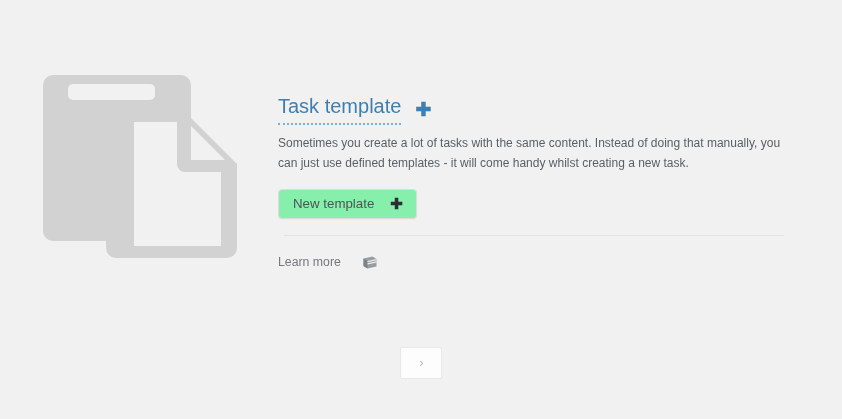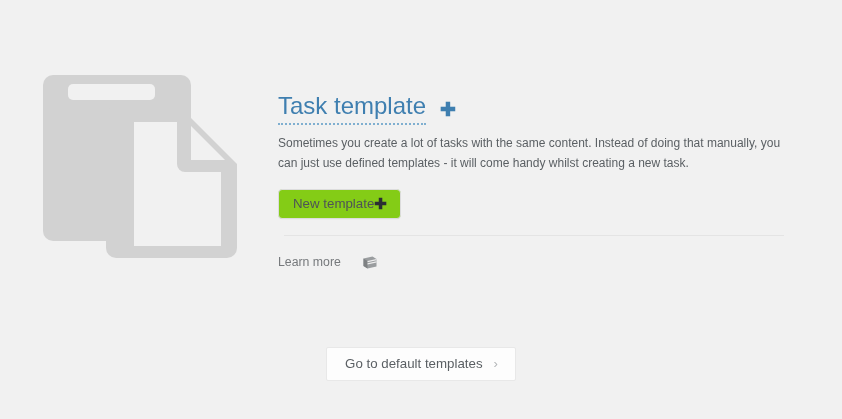--- a/index.html
+++ b/index.html
@@ -48,21 +48,21 @@
     width: 512px;
   }
 
   .title-row {
     display: flex;
     align-items: flex-end;
     gap: 14px;
     margin: 0 0 4px 0;
   }
   .page-title {
-    font-size: 24px;
+    font-size: 20px;
     font-weight: normal;
     color: #3f7fb0;
     margin: 0;
     line-height: 28px;
     padding-bottom: 3px;
     border-bottom: 2px dotted #7fafd0;
     display: inline-block;
   }
   .title-plus {
     color: #3f7fb0;
@@ -78,22 +78,22 @@
     line-height: 19.5px;
     color: #5a5f63;
     margin: 9px 0 0 0;
     max-width: 506px;
   }
 
   .new-template-btn {
     margin-top: 16px;
     display: inline-flex;
     align-items: center;
-    gap: 0;
-    background: #84cc16;
+    gap: 16px;
+    background: #86efac;
     border: 1px solid #dcdcdc;
     border-radius: 4px;
     padding: 6px 13px 7px 14px;
     font-size: 13.3px;
     color: #4e5357;
     font-family: "Liberation Sans", sans-serif;
     cursor: pointer;
     box-shadow: 0 1px 0 rgba(0,0,0,0.02);
   }
   .new-template-btn .plus {
@@ -202,18 +202,17 @@
           <path d="M4.5 5 L13.5 3 L13.5 4.3 L4.5 6.3 Z" fill="#eeeeee"></path>
           <path d="M4.5 7.2 L13.5 5.2 L13.5 6.5 L4.5 8.5 Z" fill="#eeeeee"></path>
         </svg>
       </span>
     </a>
 
   </div>
 
   <div class="default-templates-wrap">
     <button class="default-templates-btn">
-      <span>Go to default templates</span>
       <span class="chev">›</span>
     </button>
   </div>
 
 </div>
 
 </body></html>

